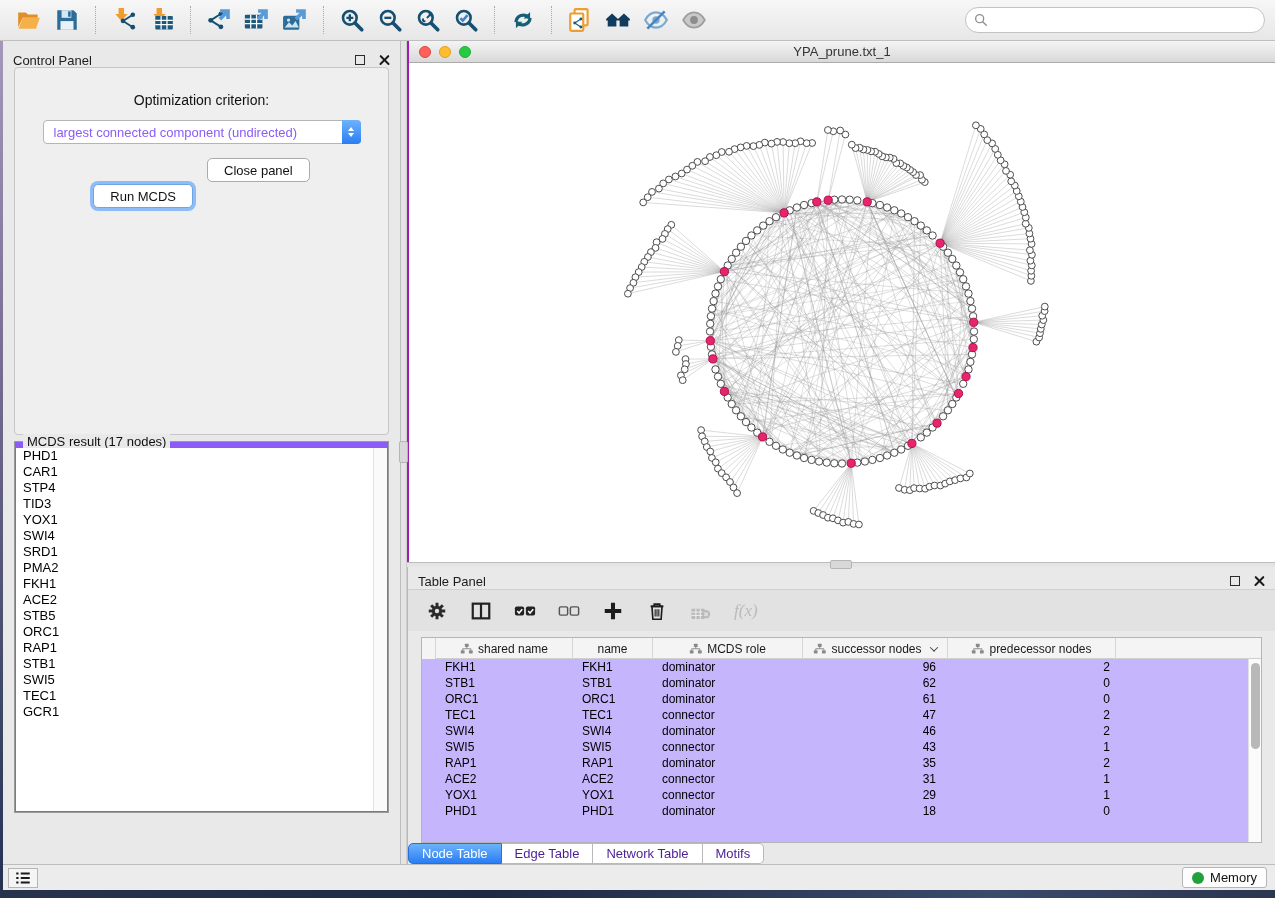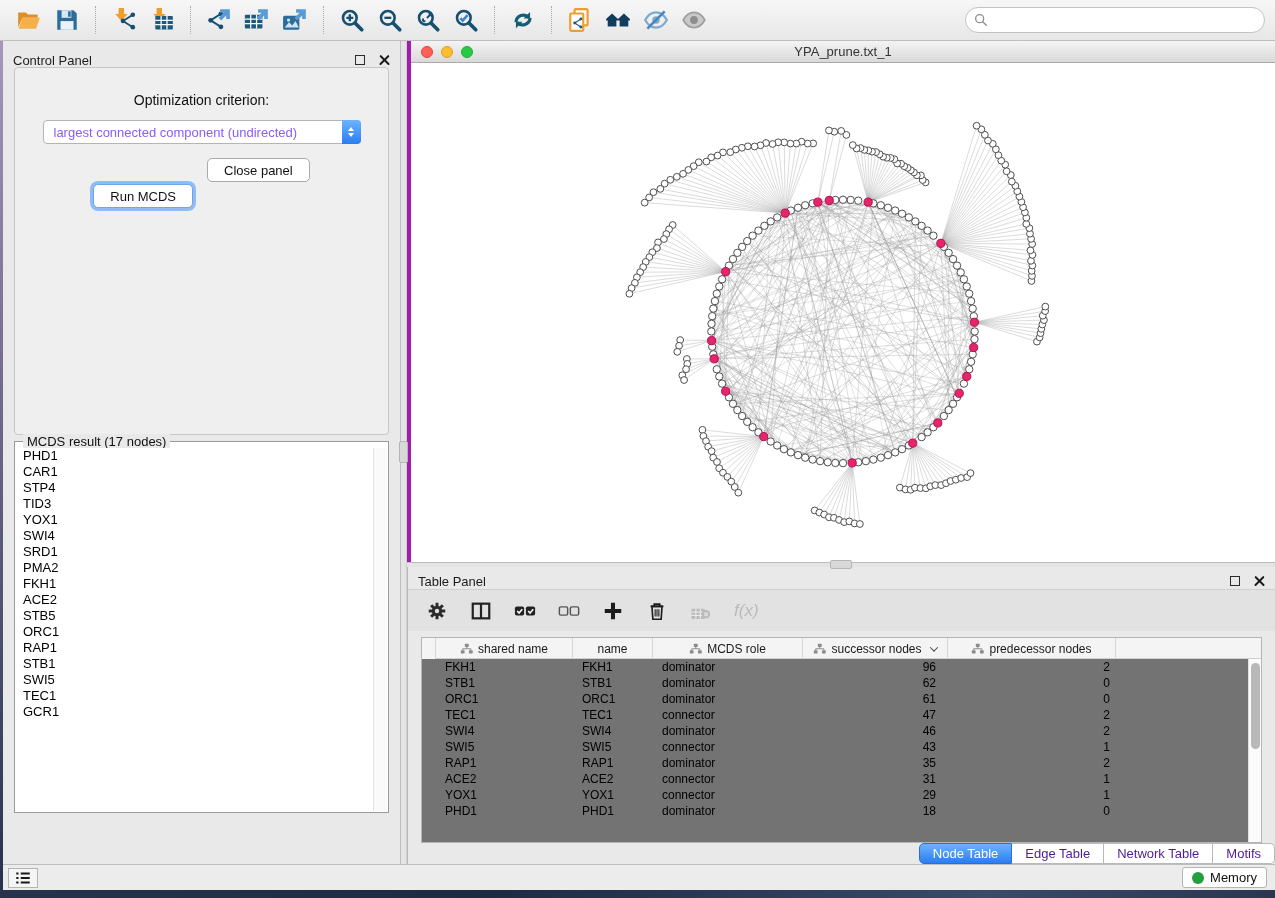--- a/index.html
+++ b/index.html
@@ -41,69 +41,69 @@
   .select-row { display:flex; justify-content:center; margin-top:12px; }
   .nselect { width:318px; height:24px; background:#fff; border:1px solid #b5b5b5; border-radius:4px; display:flex; align-items:center; position:relative; }
   .nselect .val { flex:1; font-size:13px; color:#8b5cf6; padding-left:10px; white-space:nowrap; }
   .nselect .caps { width:19px; height:24px; margin-right:-1px; border-radius:0 4px 4px 0; background:linear-gradient(#6db3fb,#2a7df4); display:flex; flex-direction:column; align-items:center; justify-content:center; gap:2px; }
   .tri-up { width:0; height:0; border-left:3.5px solid transparent; border-right:3.5px solid transparent; border-bottom:4.5px solid #fff; }
   .tri-dn { width:0; height:0; border-left:3.5px solid transparent; border-right:3.5px solid transparent; border-top:4.5px solid #fff; }
   .btn-row { display:flex; justify-content:center; gap:14px; margin-top:14px; }
   .pbtn { height:24px; padding:0 16px; background:#fff; border:1px solid #ababab; border-radius:5px; font-size:13px; color:#111; font-family:inherit; }
   .pbtn.focus { box-shadow:0 0 0 3px rgba(90,160,250,.65); border-color:#6ea4e8;margin-top:26px; }
 
-  .fieldset { margin:6px 11px 0 11px; height:372px; border:1px solid #9a9a9a; background:#ffffff; position:relative; }
+  .fieldset { margin:6px 11px 0 11px; height:372px; border:1px solid #9a9a9a; background:#8b5cf6; position:relative; }
   .fieldset .legend { position:absolute; top:-8px; left:8px; background:#e9e9e9; padding:0 4px; font-size:13px; color:#111; }
   .mcds-list { position:absolute; inset:6px 15px 1px 1px; overflow:hidden; background:#fff; }
   .mcds-item { font-size:13px; line-height:16px; padding-left:7px; color:#000; }
   .list-track { position:absolute; top:6px; right:1px; bottom:1px; width:14px; background:#fafafa; border-left:1px solid #e2e2e2; }
 
   
   .vdiv { width:7px; flex:0 0 7px; background:#e4e4e4; border-left:1px solid #bdbdbd; border-right:1px solid #cfcfcf; position:relative; }
   .vdiv .grip { position:absolute; top:400px; left:-2px; width:9px; height:22px; background:#d8d8d8; border:1px solid #b5b5b5; border-radius:2px; }
   .rightcol { flex:1; display:flex; flex-direction:column; min-width:0; }
 
   
-  .netwin { height:521px; flex:0 0 521px; display:flex; flex-direction:column; border-left:4px solid #a21caf; }
+  .netwin { height:521px; flex:0 0 521px; display:flex; flex-direction:column; border-left:2px solid #a21caf; }
   .titlebar { height:22px; flex:0 0 22px; background:linear-gradient(#f4f4f4,#d9d9d9); border-bottom:1px solid #ababab; display:flex; align-items:center; position:relative; }
   .lights { display:flex; gap:8px; margin-left:10px; }
   .light { width:12px; height:12px; border-radius:50%; }
   .light.r { background:#ff6057; border:.5px solid #e0443c; }
   .light.y { background:#ffbd2e; border:.5px solid #dfa023; }
   .light.g { background:#28ca41; border:.5px solid #1eae35; }
   .wintitle { position:absolute; left:0; right:0; text-align:center; font-size:13px; color:#333; }
   .canvas { flex:1; background:#fff; }
   .canvas svg { display:block; width:100%; height:100%; }
 
   .hdiv { height:5px; flex:0 0 5px; background:#e4e4e4; border-top:1px solid #bdbdbd; position:relative; }
   .hdiv .grip { position:absolute; left:50%; top:-3px; width:22px; height:9px; margin-left:-11px; background:#d8d8d8; border:1px solid #b5b5b5; border-radius:2px; }
 
   
   .tpanel { flex:1; background:#e9e9e9; border-left:1px solid #b9b9b9; display:flex; flex-direction:column; min-height:0; }
   .tp-toolbar { height:42px; flex:0 0 42px; background:#e2e2e2; border-top:1px solid #d0d0d0; border-bottom:1px solid #cscsc; display:flex; align-items:center; padding-left:18px; gap:22px; }
   .tp-ic { display:flex; align-items:center; justify-content:center; height:26px; }
   .tp-ic svg { height:22px; }
   .tp-ic.dis { opacity:.55; }
-  .fx { font-family:Liberation Sans, sans-serif; font-style:italic; font-size:17px; color:#9a9a9a; }
-
-  .tablebox { margin:6px 13px 0 13px; background:#737373; border:1px solid #b5b5b5; height:248px; position:relative; overflow:hidden; }
+  .fx { font-family:Liberation Serif, serif; font-style:italic; font-size:17px; color:#9a9a9a; }
+
+  .tablebox { margin:6px 13px 0 13px; background:#c4b5fd; border:1px solid #b5b5b5; height:248px; position:relative; overflow:hidden; }
   .tgrid { display:grid; grid-template-columns:14px 137px 80px 150px 145px 168px 1fr; }
   .thead { background:#f4f4f4; border-bottom:1px solid #cfcfcf; height:21px; }
   .th { display:flex; align-items:center; justify-content:center; gap:5px; font-size:12px; color:#1a1a1a; border-right:1px solid #d6d6d6; height:21px; overflow:hidden; white-space:nowrap; }
   .th svg { width:13px; height:13px; flex:0 0 13px; }
   .chev { width:6px; height:6px; border-right:1.6px solid #444; border-bottom:1.6px solid #444; transform:rotate(45deg) translate(-1px,-1px); margin-left:4px; }
   .gutter { border-right:1px solid #d6d6d6; background:#f4f4f4; }
   .trow { height:16px; }
   .td { font-size:12px; color:#000; line-height:16px; white-space:nowrap; overflow:hidden; padding-left:9px; }
   .td.num { text-align:right; padding-right:12px; padding-left:0; }
   .td.num2 { text-align:right; padding-right:6px; padding-left:0; }
   .tbl-track { position:absolute; top:21px; right:0; bottom:0; width:13px; background:#fbfbfb; border-left:1px solid #e0e0e0; }
   .tbl-thumb { position:absolute; top:4px; left:2px; width:9px; height:86px; background:#b8b8b8; border-radius:5px; }
 
-  .tp-tabs { display:flex; justify-content:flex-end; }
+  .tp-tabs { display:flex; justify-content:flex-start; }
   .tp-tab { height:21px; padding:0 13px; background:#fff; border:1px solid #b9b9b9; border-left:none; font-size:13px; color:#4c1d95; display:flex; align-items:center; }
   .tp-tab:first-child { border-left:1px solid #b9b9b9; border-radius:5px 0 0 5px; }
   .tp-tab:last-child { border-radius:0 5px 5px 0; }
   .tp-tab.sel { background:linear-gradient(#6db3fb,#2a7df4); border-color:#2a6fd4; color:#fff; }
 
   
   .statusbar { height:26px; flex:0 0 26px; background:#ececec; border-top:1px solid #bdbdbd; display:flex; align-items:center; padding:0 8px; }
   .sb-left { width:30px; height:20px; background:#f5f5f5; border:1px solid #b5b5b5; display:flex; align-items:center; justify-content:center; }
   .sb-right { margin-left:auto; height:21px; background:#fdfdfd; border:1px solid #b5b5b5; border-radius:3px; display:flex; align-items:center; gap:6px; padding:0 9px; }
   .gdot { width:12px; height:12px; border-radius:50%; background:#1f9а38; background:#22a03c; }

